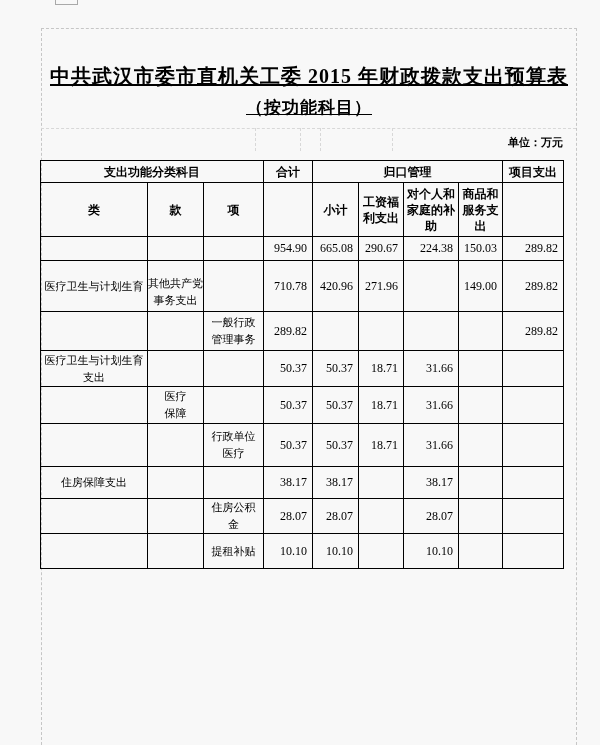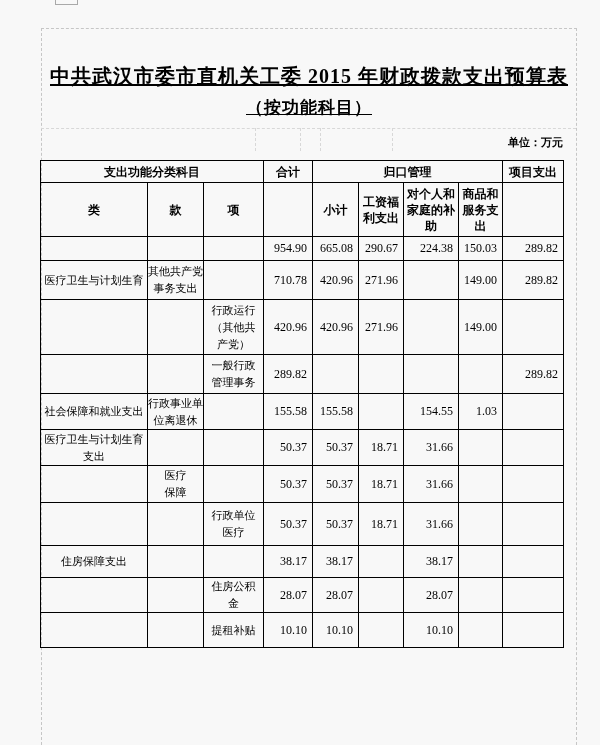--- a/index.html
+++ b/index.html
@@ -118,21 +118,21 @@
         </td>
         <td>
           <div class="cw num" style="height: 23px;">289.82</div>
         </td>
       </tr>
       <tr style="height: 39px;">
         <td>
           <div class="cw cjk" style="height: 38px;">医疗卫生与计划生育</div>
         </td>
         <td>
-          <div class="cw cjk" style="height: 38px;">其他共产党
+          <div class="cw cjk" style="height: 38px; margin-top: 12px;">其他共产党
 事务支出</div>
         </td>
         <td>
           <div class="cw cjk" style="height: 38px;"></div>
         </td>
         <td>
           <div class="cw num" style="height: 38px;">710.78</div>
         </td>
         <td>
           <div class="cw num" style="height: 38px;">420.96</div>
@@ -141,51 +141,20 @@
           <div class="cw num" style="height: 38px;">271.96</div>
         </td>
         <td>
           <div class="cw num" style="height: 38px;"></div>
         </td>
         <td>
           <div class="cw num" style="height: 38px;">149.00</div>
         </td>
         <td>
           <div class="cw num" style="height: 38px;">289.82</div>
-        </td>
-      </tr>
-      <tr style="height: 55px;">
-        <td>
-          <div class="cw cjk" style="height: 54px;"></div>
-        </td>
-        <td>
-          <div class="cw cjk" style="height: 54px;"></div>
-        </td>
-        <td>
-          <div class="cw cjk" style="height: 54px;">行政运行
-（其他共
-产党）</div>
-        </td>
-        <td>
-          <div class="cw num" style="height: 54px;">420.96</div>
-        </td>
-        <td>
-          <div class="cw num" style="height: 54px;">420.96</div>
-        </td>
-        <td>
-          <div class="cw num" style="height: 54px;">271.96</div>
-        </td>
-        <td>
-          <div class="cw num" style="height: 54px;"></div>
-        </td>
-        <td>
-          <div class="cw num" style="height: 54px;">149.00</div>
-        </td>
-        <td>
-          <div class="cw num" style="height: 54px;"></div>
         </td>
       </tr>
       <tr style="height: 39px;">
         <td>
           <div class="cw cjk" style="height: 38px;"></div>
         </td>
         <td>
           <div class="cw cjk" style="height: 38px;"></div>
         </td>
         <td>
@@ -206,50 +175,20 @@
         </td>
         <td>
           <div class="cw num" style="height: 38px;"></div>
         </td>
         <td>
           <div class="cw num" style="height: 38px;">289.82</div>
         </td>
       </tr>
       <tr style="height: 36px;">
         <td>
-          <div class="cw cjk" style="height: 35px;">社会保障和就业支出</div>
-        </td>
-        <td>
-          <div class="cw cjk" style="height: 35px;">行政事业单
-位离退休</div>
-        </td>
-        <td>
-          <div class="cw cjk" style="height: 35px;"></div>
-        </td>
-        <td>
-          <div class="cw num" style="height: 35px;">155.58</div>
-        </td>
-        <td>
-          <div class="cw num" style="height: 35px;">155.58</div>
-        </td>
-        <td>
-          <div class="cw num" style="height: 35px;"></div>
-        </td>
-        <td>
-          <div class="cw num" style="height: 35px;">154.55</div>
-        </td>
-        <td>
-          <div class="cw num" style="height: 35px;">1.03</div>
-        </td>
-        <td>
-          <div class="cw num" style="height: 35px;"></div>
-        </td>
-      </tr>
-      <tr style="height: 36px;">
-        <td>
           <div class="cw cjk" style="height: 35px;">医疗卫生与计划生育
 支出</div>
         </td>
         <td>
           <div class="cw cjk" style="height: 35px;"></div>
         </td>
         <td>
           <div class="cw cjk" style="height: 35px;"></div>
         </td>
         <td>

